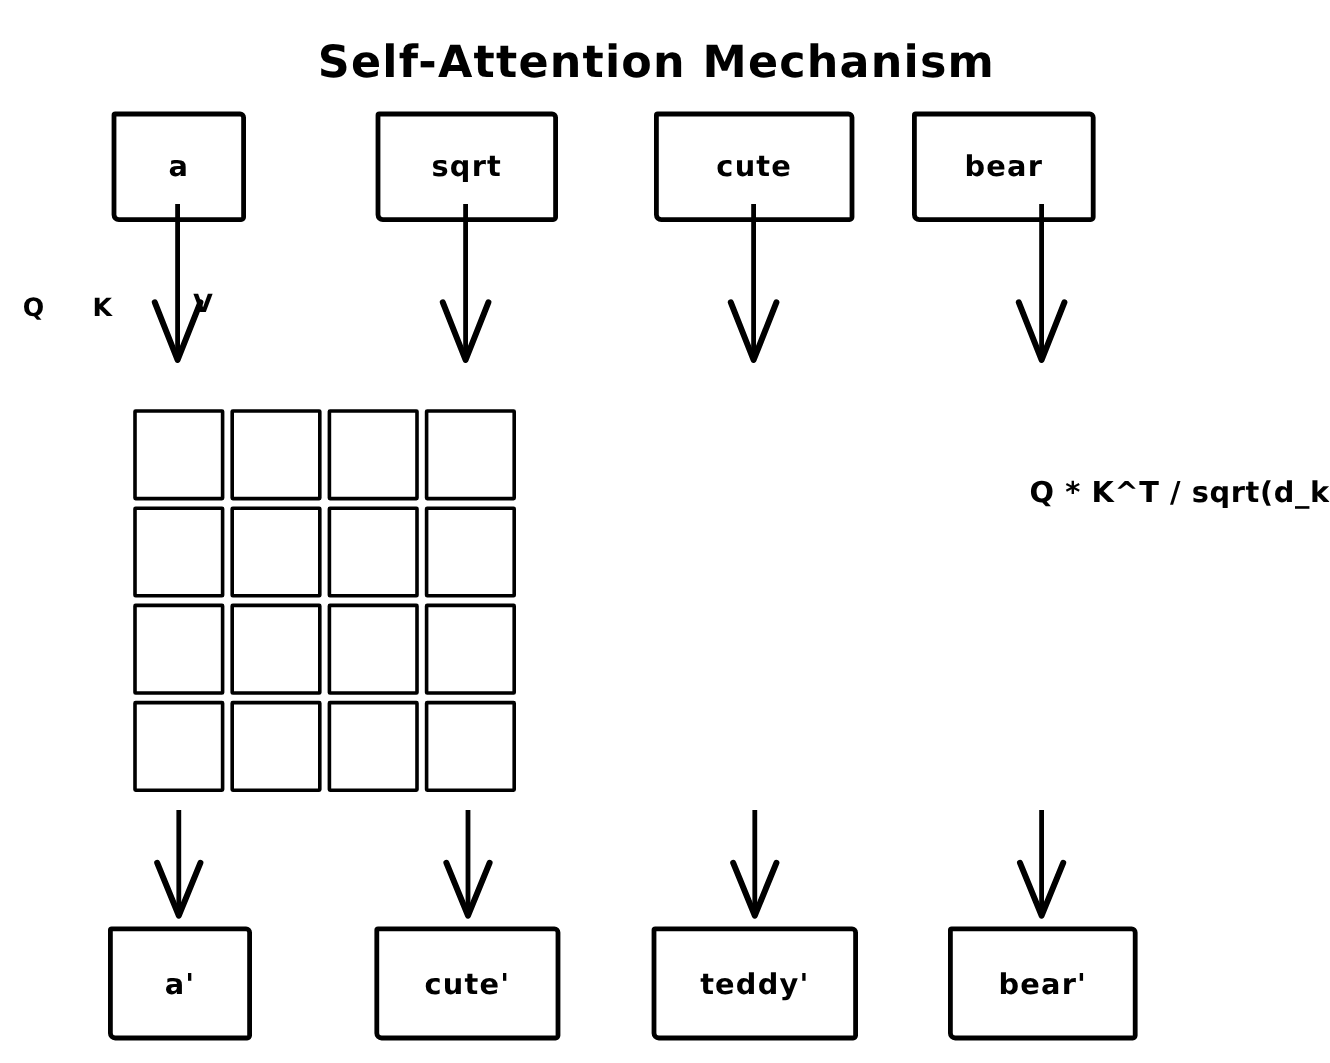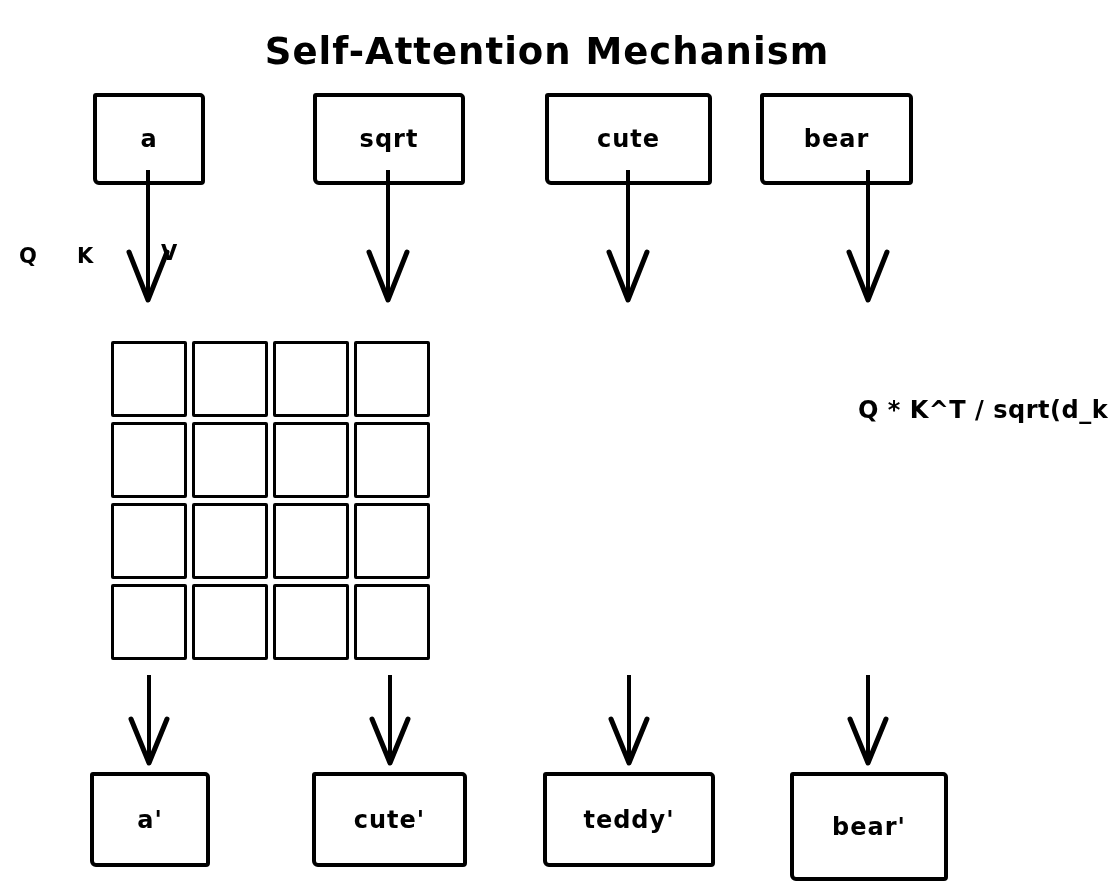--- a/index.html
+++ b/index.html
@@ -157,17 +157,17 @@
 
   <div class="box" style="left:90px;top:772px;width:120px;height:95px">
     <span>a'</span>
   </div>
   <div class="box" style="left:312px;top:772px;width:155px;height:95px">
     <span>cute'</span>
   </div>
   <div class="box" style="left:543px;top:772px;width:172px;height:95px">
     <span>teddy'</span>
   </div>
-  <div class="box" style="left:790px;top:772px;width:158px;height:109px">
+  <div class="box" style="left:790px;top:772px;width:158px;height:95px">
     <span>bear'</span>
   </div>
 
 </div>
 
 </body></html>

